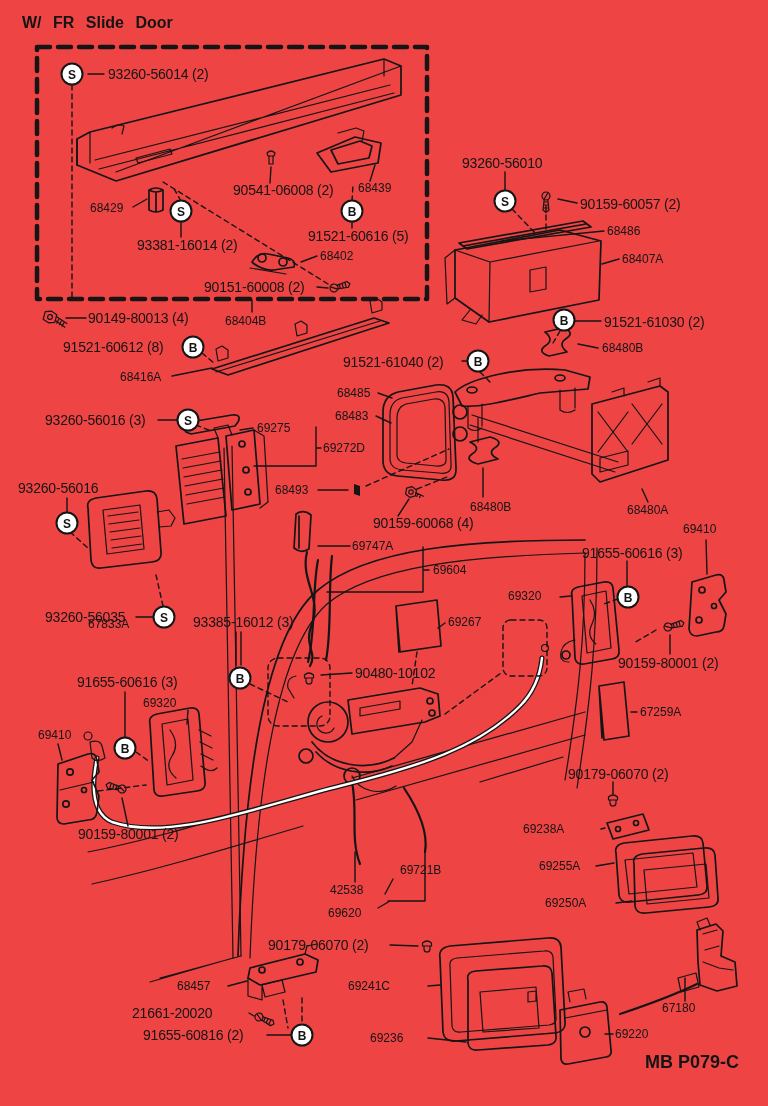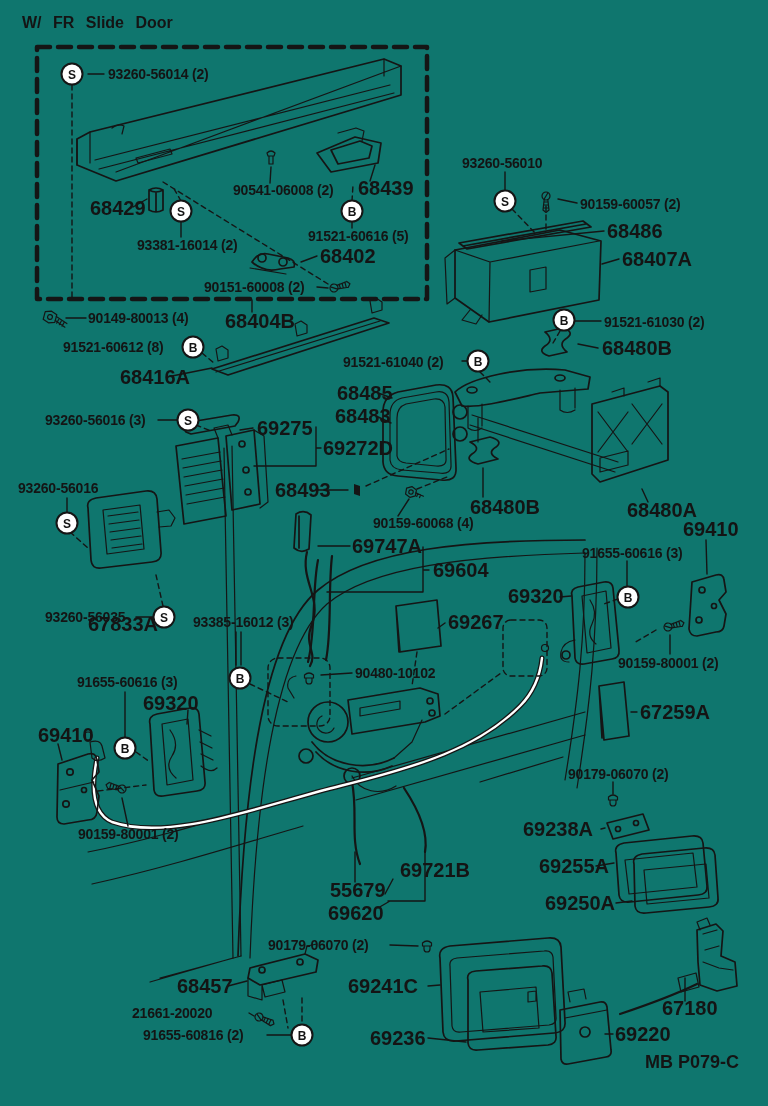--- a/index.html
+++ b/index.html
@@ -1,31 +1,31 @@
 <!DOCTYPE html>
 <html><head>
 <meta charset="utf-8">
 <style>
   html,body{margin:0;padding:0;background:#e8e8e8;}
-  .stage{position:relative;width:768px;height:1106px;background:#0f766e;overflow:hidden;
+  .stage{position:relative;width:768px;height:1106px;background:#ef4444;overflow:hidden;
          font-family:"Liberation Sans",sans-serif;color:#141414;}
   svg{position:absolute;left:0;top:0;}
   .art{stroke:#151515;fill:none;stroke-width:1.7;stroke-linecap:round;stroke-linejoin:round;}
   .thin{stroke-width:1.2;}
   .rod{stroke-width:2.2;}
   .ldr{stroke-width:1.4;}
   .dsh{stroke-width:1.4;stroke-dasharray:5 4;}
   .box{stroke-width:4.5;stroke-dasharray:13 8;}
   .cable1{stroke-width:5;}
   .cable2{stroke:#ffffff;stroke-width:2.4;}
   .ink{fill:#151515;stroke:none;}
-  .lbl{position:absolute;font-weight:700;white-space:nowrap;transform:translateY(-50%);
+  .lbl{position:absolute;font-weight:400;white-space:nowrap;transform:translateY(-50%);
        letter-spacing:-0.2px;}
   .lbl.sm{font-size:14px;}
-  .lbl.lg{font-size:20px;letter-spacing:0;}
+  .lbl.lg{font-size:12px;letter-spacing:0;}
   .title{position:absolute;left:22px;top:14px;font-size:16px;font-weight:700;word-spacing:7px;}
   .footer{position:absolute;left:645px;top:1052px;font-size:18px;font-weight:700;}
   .marker{position:absolute;width:19px;height:19px;border:2.4px solid #151515;border-radius:50%;
           display:flex;align-items:center;justify-content:center;font-size:12px;font-weight:700;
           transform:translate(-50%,-50%);background:#fff;line-height:1;}
 </style>
 </head>
 <body>
 
 <div class="stage">
@@ -338,21 +338,21 @@
       <div class="lbl lg" style="left: 352px; top: 546px;">69747A</div>
       <div class="lbl lg" style="left: 433px; top: 570px;">69604</div>
       <div class="lbl lg" style="left: 448px; top: 622px;">69267</div>
       <div class="lbl lg" style="left: 143px; top: 703px;">69320</div>
       <div class="lbl lg" style="left: 38px; top: 735px;">69410</div>
       <div class="lbl lg" style="left: 640px; top: 712px;">67259A</div>
       <div class="lbl lg" style="left: 523px; top: 829px;">69238A</div>
       <div class="lbl lg" style="left: 527px; top: 866px; margin-left: 12px;">69255A</div>
       <div class="lbl lg" style="left: 545px; top: 903px;">69250A</div>
       <div class="lbl lg" style="left: 400px; top: 870px;">69721B</div>
-      <div class="lbl lg" style="left: 330px; top: 890px;">55679</div>
+      <div class="lbl lg" style="left: 330px; top: 890px;">42538</div>
       <div class="lbl lg" style="left: 328px; top: 913px;">69620</div>
       <div class="lbl lg" style="left: 177px; top: 986px;">68457</div>
       <div class="lbl lg" style="left: 348px; top: 986px;">69241C</div>
       <div class="lbl lg" style="left: 370px; top: 1038px;">69236</div>
       <div class="lbl lg" style="left: 662px; top: 1008px;">67180</div>
       <div class="lbl lg" style="left: 615px; top: 1034px;">69220</div>
       <div class="marker" style="left: 72px; top: 74px;">S</div>
       <div class="marker" style="left: 181px; top: 211px;">S</div>
       <div class="marker" style="left: 352px; top: 211px;">B</div>
       <div class="marker" style="left: 505px; top: 201px;">S</div>

